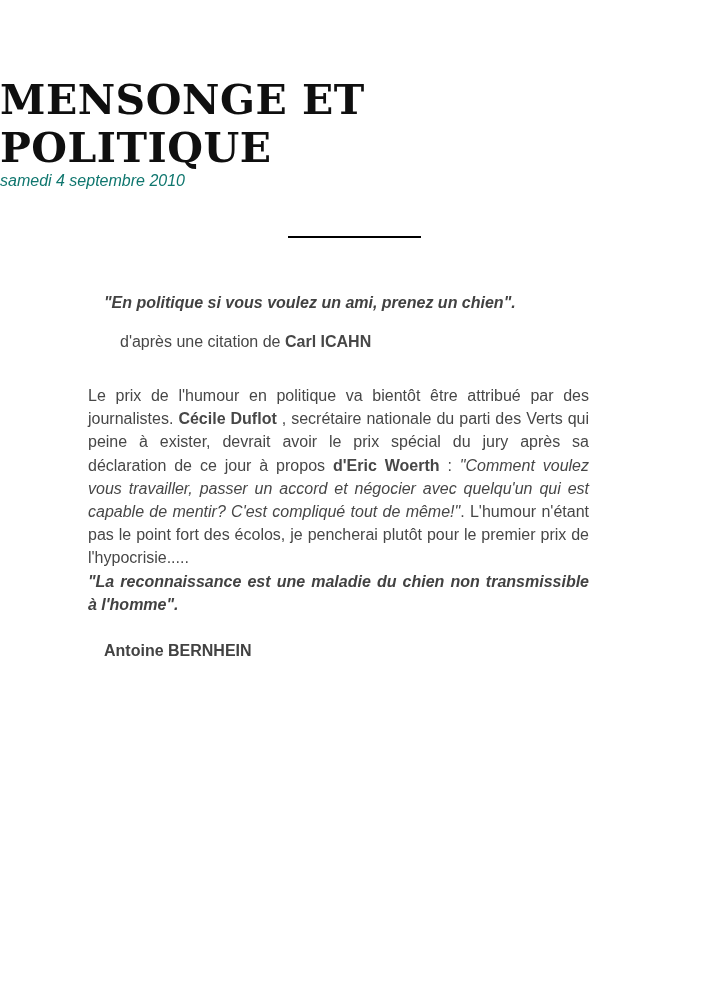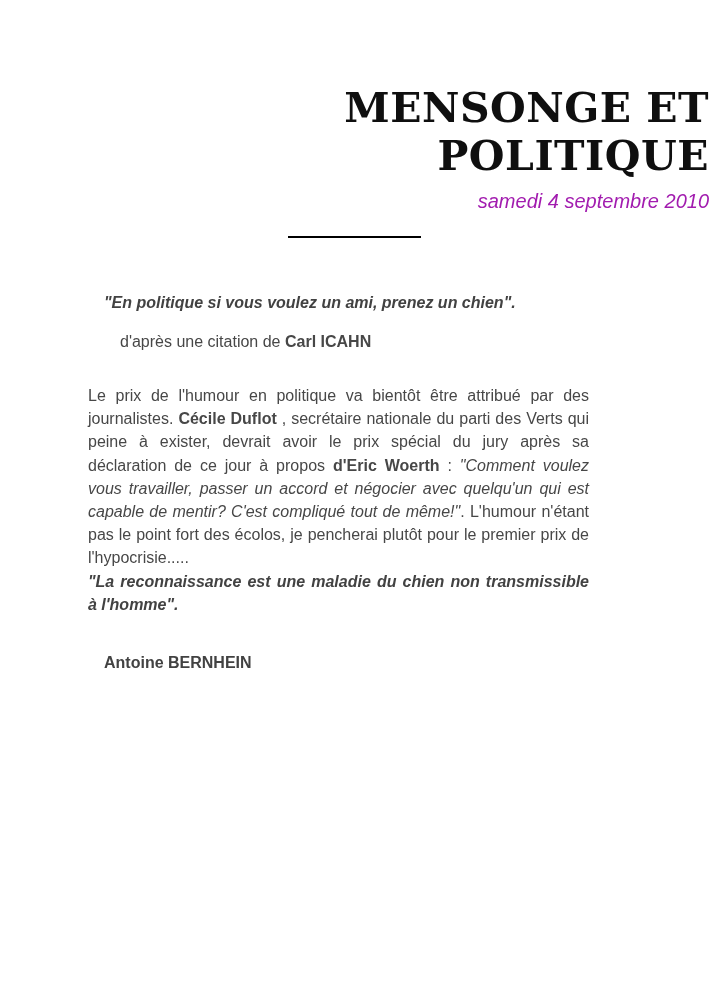--- a/index.html
+++ b/index.html
@@ -4,37 +4,37 @@
 <style>
   html,body{margin:0;padding:0;background:#ffffff;}
   .page{
     position:relative;
     width:709px;height:992px;
     background:#ffffff;
     font-family:"Liberation Sans","DejaVu Sans",sans-serif;
     color:#474747;
     overflow:hidden;
   }
-  .masthead{position:absolute;top:84px;left:0;width:709px;text-align:right;}
+  .masthead{position:absolute;top:76px;left:0;width:709px;text-align:left;}
   .title{
     margin:0;
     font-family:"DejaVu Serif","Liberation Serif",serif;
     font-weight:700;
     font-size:41px;
     line-height:48px;
     letter-spacing:0.5px;
     color:#0f0f0f;
   }
   .title-line{display:block;}
   .date{
-    margin-top:12px;
+    margin-top:0;
     font-style:italic;
-    font-size:20px;
+    font-size:16px;
     line-height:18px;
-    color:#a21caf;
+    color:#0f766e;
   }
   .divider{
     position:absolute;
     top:236px;left:288px;
     width:133px;height:0;
     border-top:2px solid #000000;
   }
   .epigraph{
     position:absolute;
     top:291px;left:104px;width:501px;
@@ -51,21 +51,20 @@
     text-align:justify;
     color:#474747;
   }
   .para{margin:0;}
   .closing{font-weight:700;font-style:italic;color:#424242;}
   .signature{
     position:absolute;
     top:642px;left:104px;
     font-size:16px;font-weight:700;
     color:#424242;
-    margin-top:12px;
   }
   .page-number{
     position:absolute;
     top:938px;left:0;width:709px;
     text-align:center;
     font-family:"DejaVu Serif","Liberation Serif",serif;
     font-size:12px;
     color:#6e6e6e;
   }
 </style>

